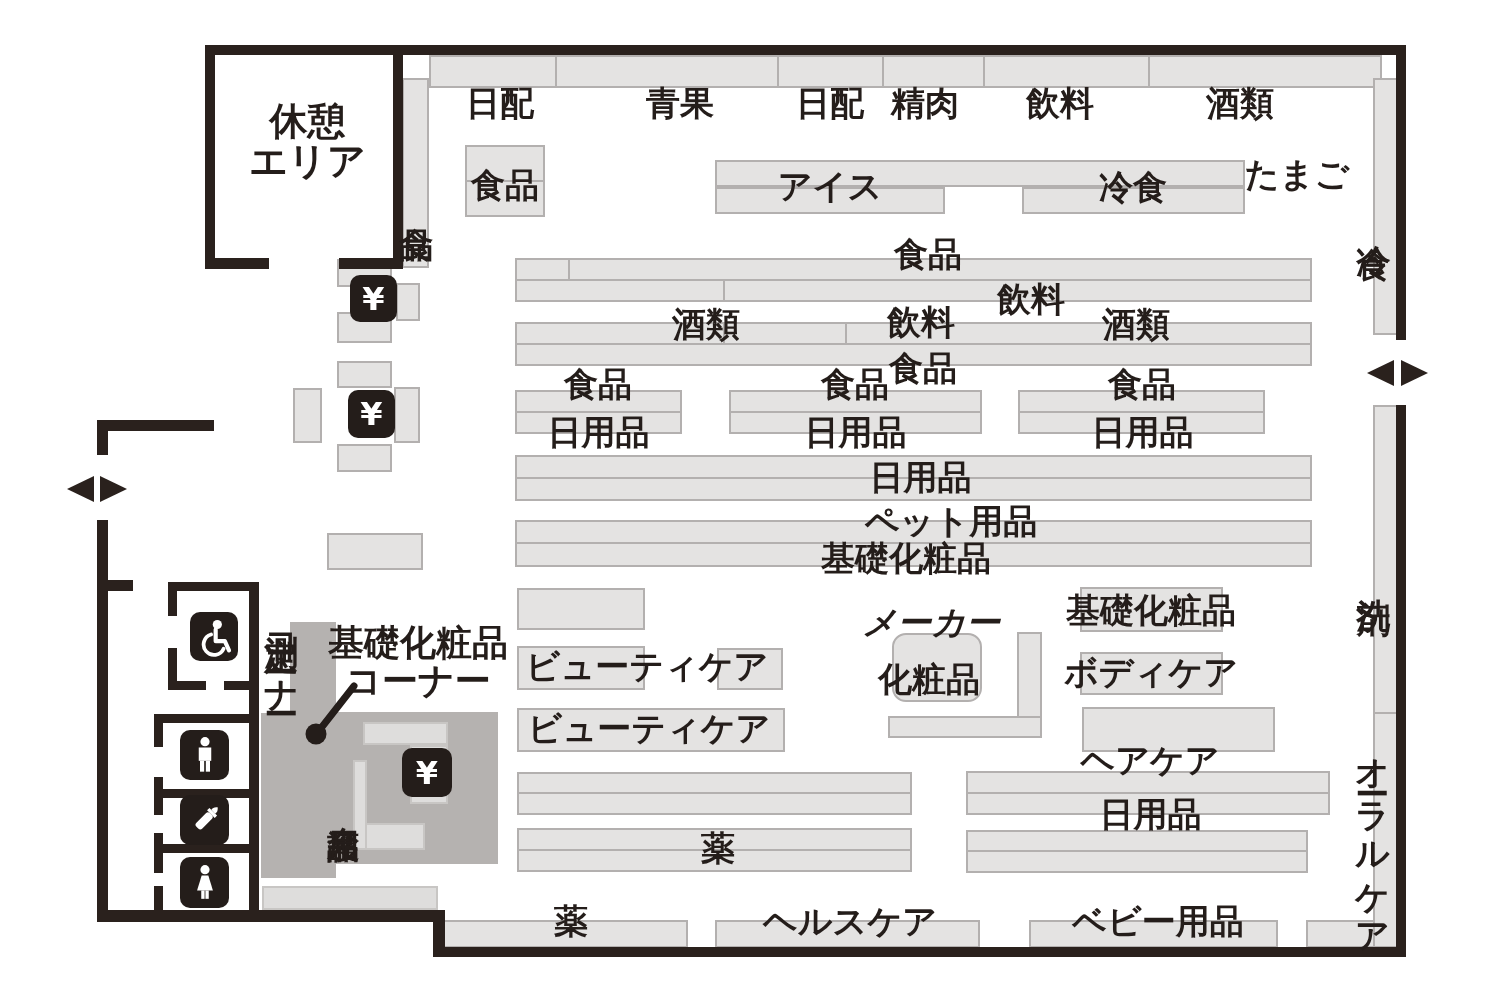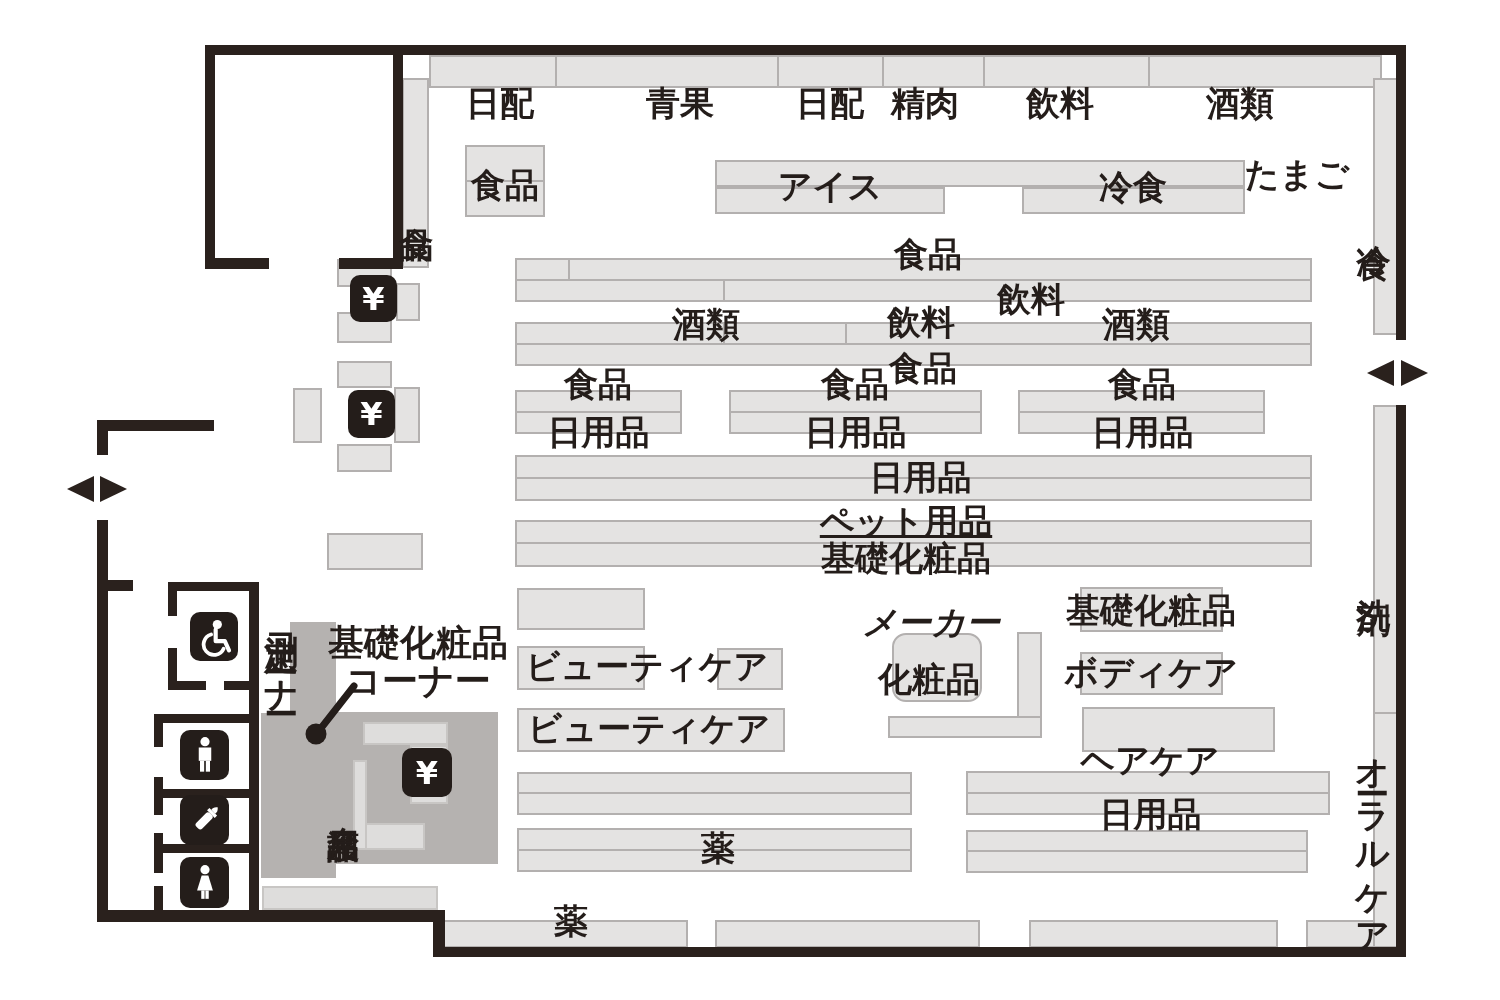--- a/index.html
+++ b/index.html
@@ -217,39 +217,44 @@
   <div class="lbl" style="left:878px;top:350px;width:90px;height:38px;">食品</div>
 
   <div class="lbl" style="left:553px;top:366px;width:90px;height:38px;">食品</div>
   <div class="lbl" style="left:531px;top:414px;width:135px;height:38px;">日用品</div>
   <div class="lbl" style="left:810px;top:366px;width:90px;height:38px;">食品</div>
   <div class="lbl" style="left:788px;top:414px;width:135px;height:38px;">日用品</div>
   <div class="lbl" style="left:1097px;top:366px;width:90px;height:38px;">食品</div>
   <div class="lbl" style="left:1075px;top:414px;width:135px;height:38px;">日用品</div>
 
   <div class="lbl" style="left:853px;top:459px;width:135px;height:38px;">日用品</div>
-  <div class="lbl" style="left:818px;top:504px;width:176px;height:36px;text-decoration:underline;">ペット用品</div>
+  <div class="lbl" style="left:863px;top:504px;width:176px;height:36px;">ペット用品</div>
   <div class="lbl" style="left:817px;top:540px;width:178px;height:38px;">基礎化粧品</div>
   <div class="lbl" style="left:1062px;top:592px;width:178px;height:38px;">基礎化粧品</div>
 
   <div class="lbl" style="left:872px;top:607px;width:118px;height:32px;font-style:italic;">メーカー</div>
   <div class="lbl" style="left:874px;top:664px;width:110px;height:32px;">化粧品</div>
   <div class="lbl" style="left:1075px;top:654px;width:152px;height:38px;">ボディケア</div>
   <div class="lbl" style="left:1082px;top:742px;width:136px;height:38px;">ヘアケア</div>
   <div class="lbl" style="left:1083px;top:796px;width:135px;height:38px;">日用品</div>
 
   <div class="lbl" style="left:538px;top:648px;width:218px;height:38px;">ビューティケア</div>
   <div class="lbl" style="left:540px;top:710px;width:218px;height:38px;">ビューティケア</div>
   <div class="lbl" style="left:682px;top:829px;width:72px;height:40px;">薬</div>
 
   <div class="lbl" style="left:535px;top:902px;width:72px;height:40px;">薬</div>
+  <div class="lbl" style="left:760px;top:902px;width:180px;height:40px;">ヘルスケア</div>
+  <div class="lbl" style="left:1068px;top:902px;width:180px;height:40px;">ベビー用品</div>
 
   <div class="lbl vlbl" style="left:1352px;top:528px;width:42px;height:90px;">洗剤</div>
   <div class="lbl vlbl" style="left:1350px;top:733px;width:44px;height:210px;">オーラルケア</div>
 
+  <div class="lbl big ctr" style="left:245px;top:100px;width:125px;height:84px;">
+    <span><span>休憩</span><br><span>エリア</span></span>
+  </div>
 
   <div class="lbl vlbl" style="left:260px;top:550px;width:42px;height:205px;">測定コーナー</div>
 
   <div class="lbl ctr" style="left:350px;top:586px;width:136px;height:114px;font-size:36px;">
     <span><br><span>基礎化粧品</span><br><span>コーナー</span></span>
   </div>
 
   <div class="lbl vlbl" style="left:323px;top:740px;width:40px;height:130px;font-size:32px;">介護用品</div>
 
 </div>

